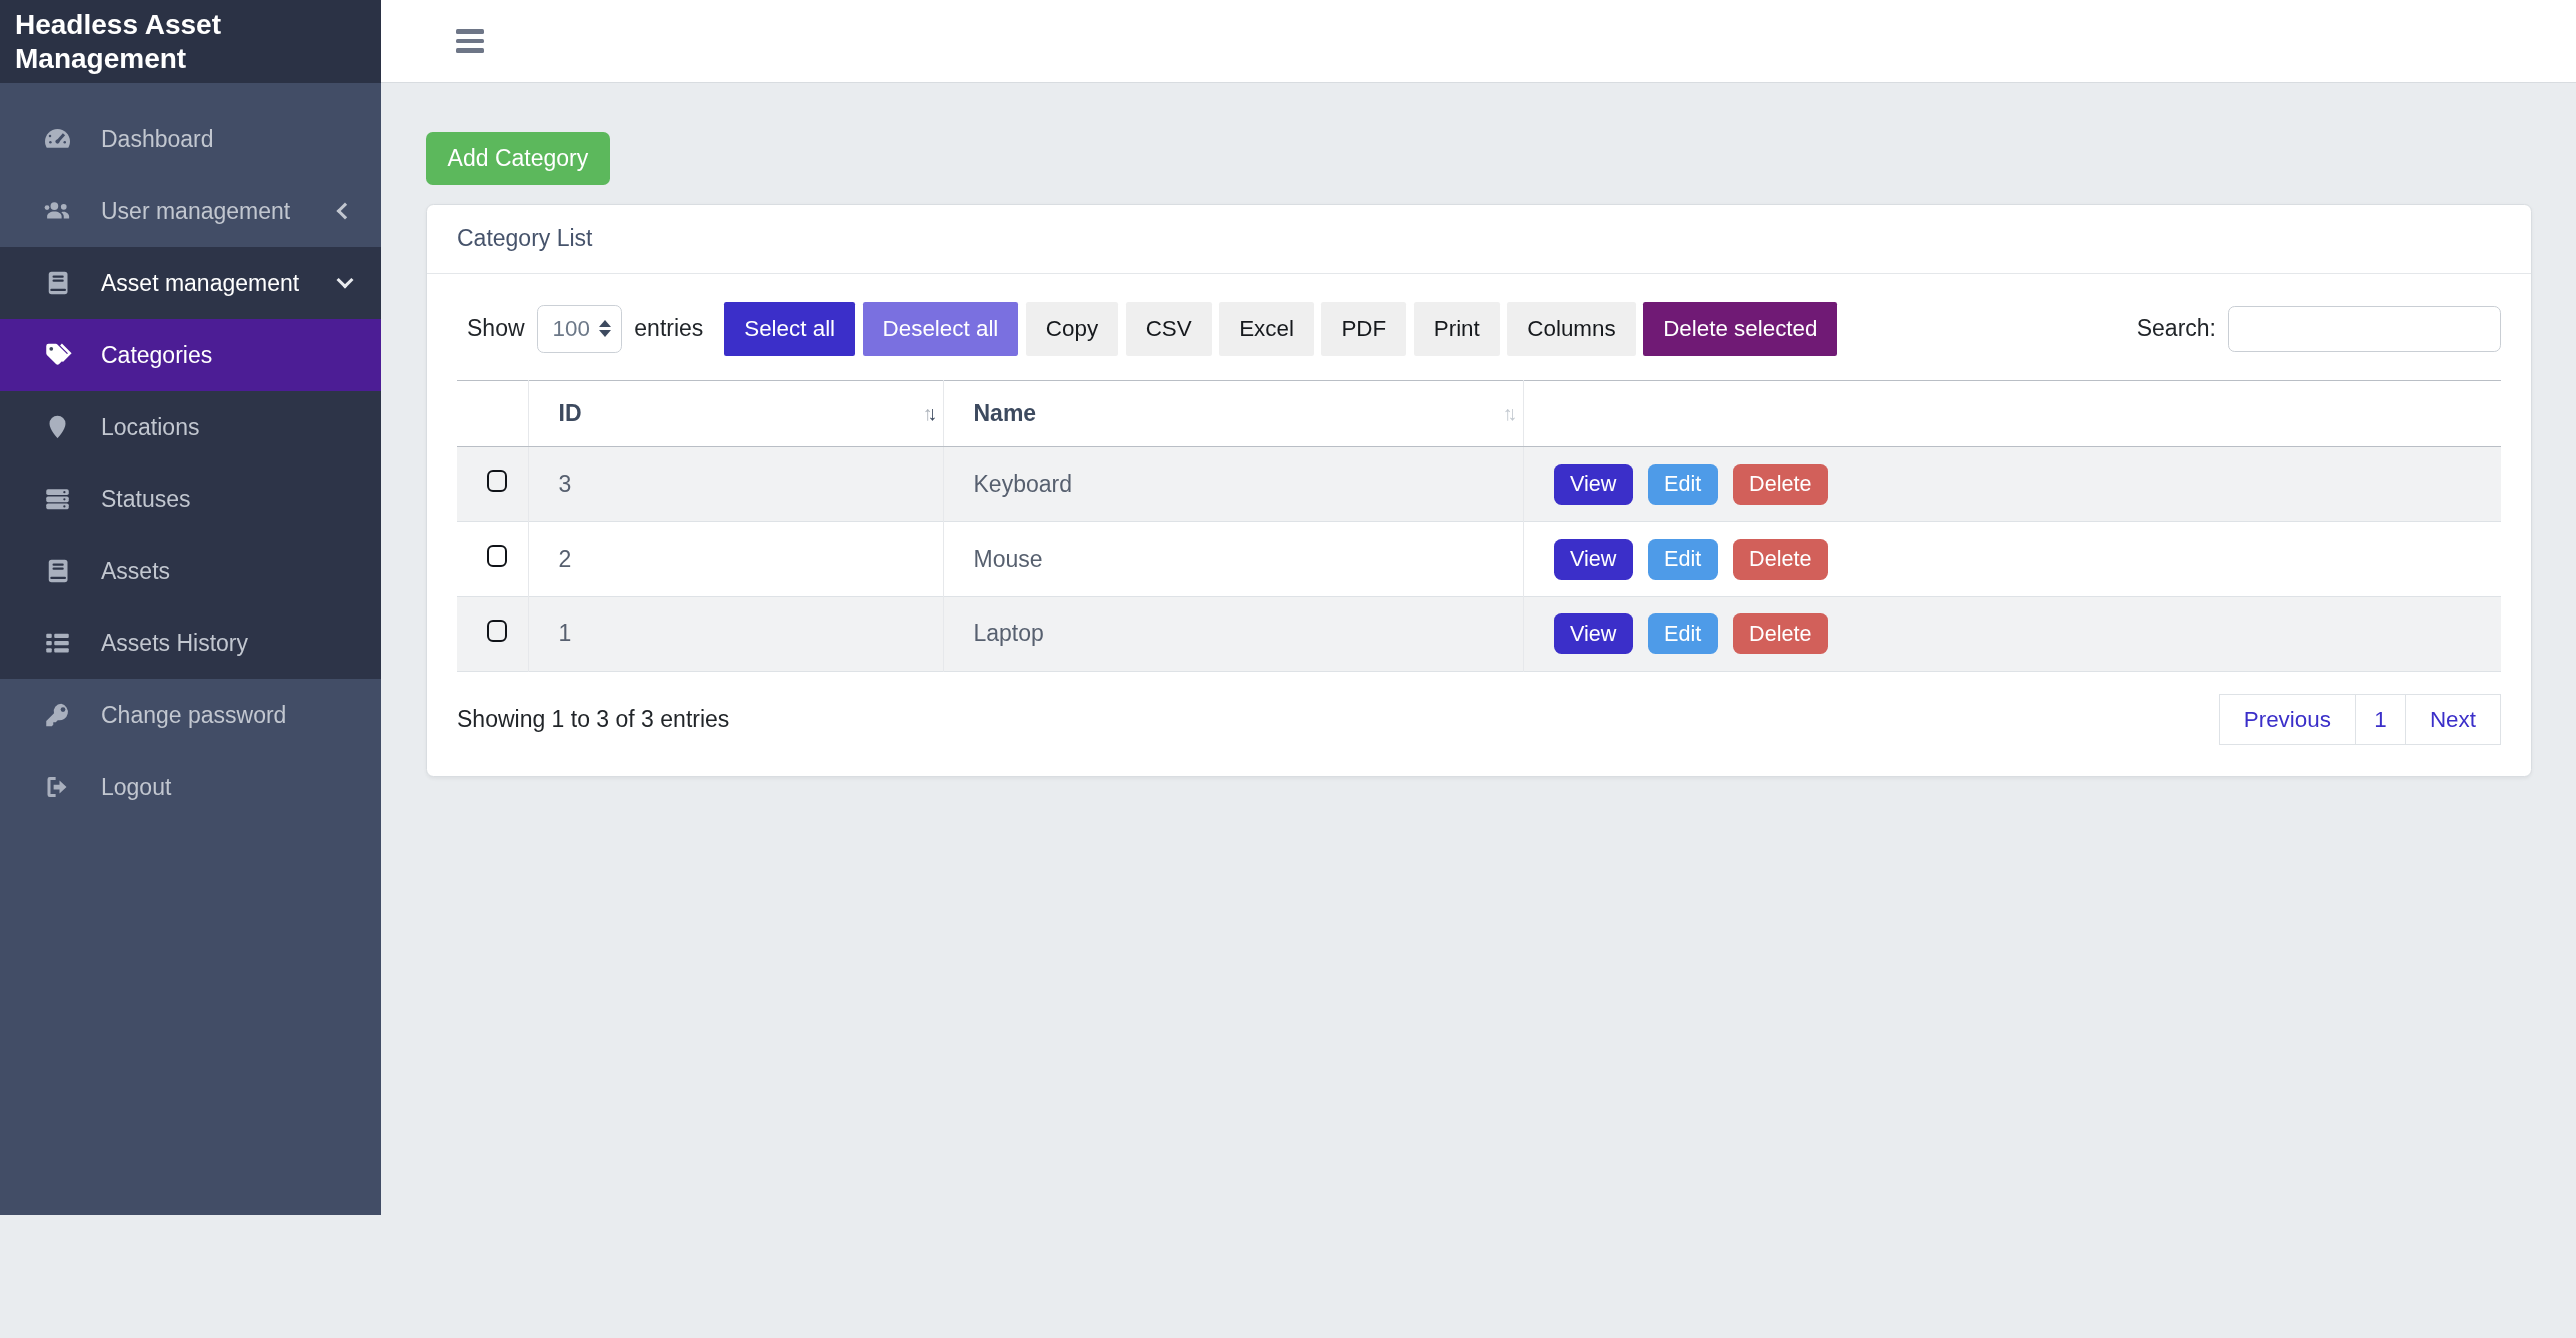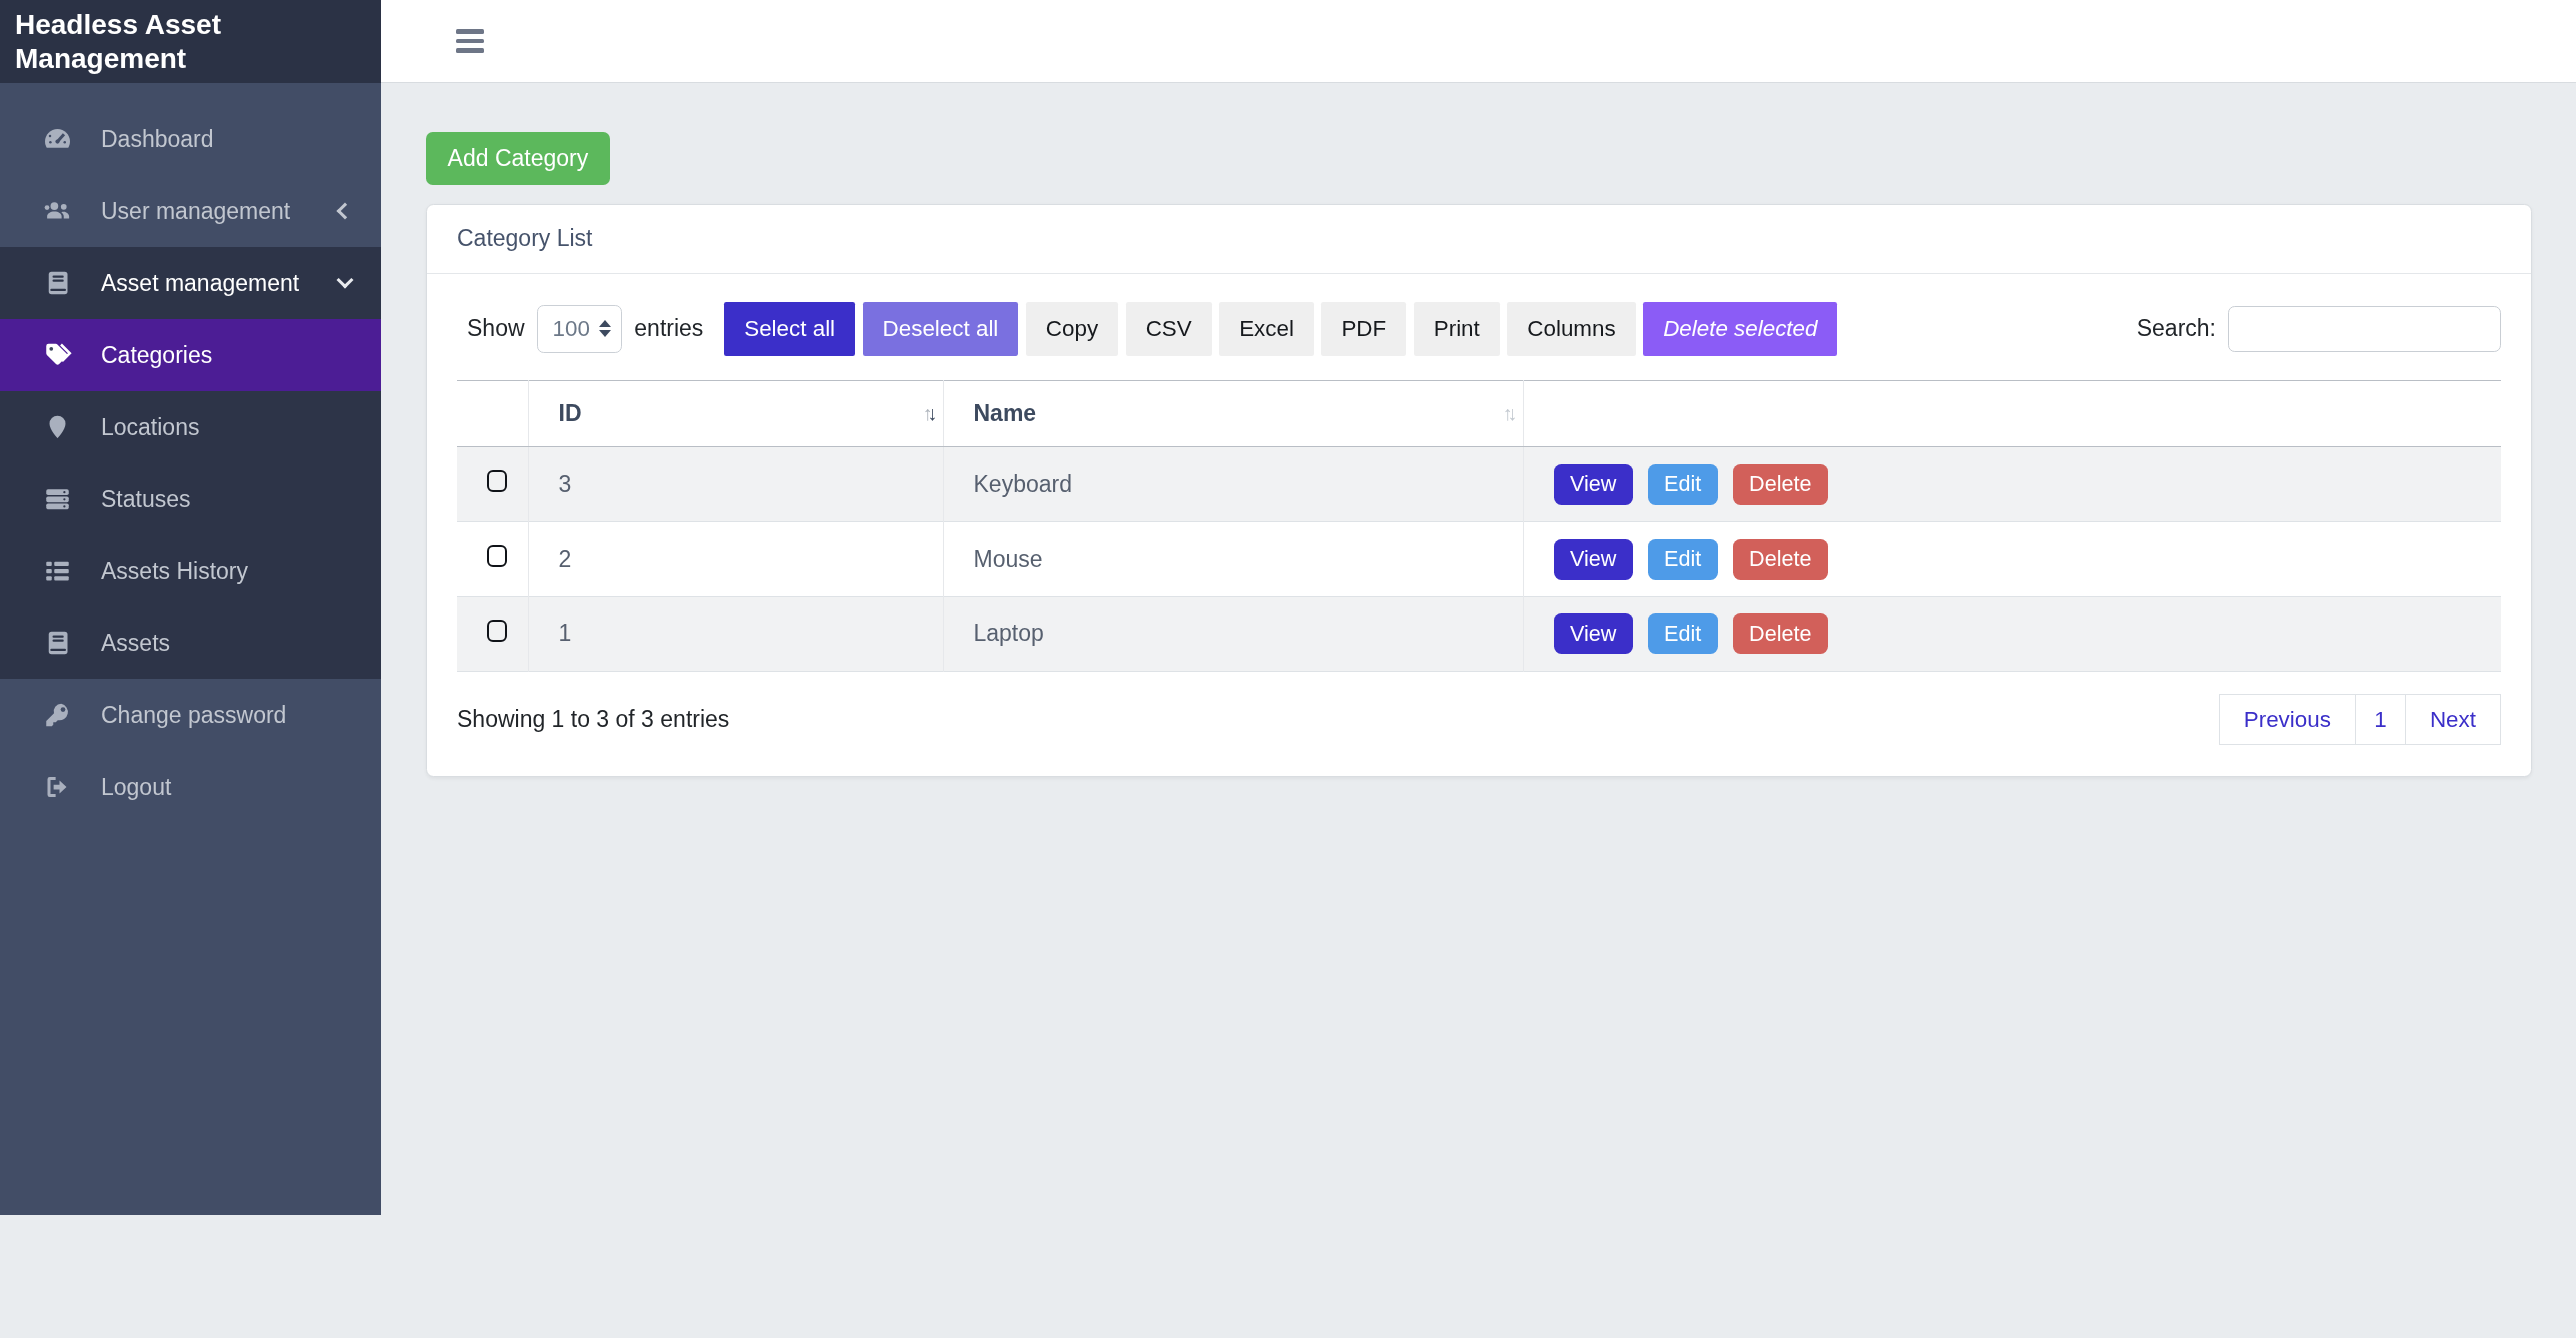--- a/index.html
+++ b/index.html
@@ -80,21 +80,21 @@
   .sel-arrows i { display:block; width:0; height:0; border-left:6px solid transparent; border-right:6px solid transparent; }
   .sel-arrows .tri-up { border-bottom:7.5px solid #3D4A5F; }
   .sel-arrows .tri-dn { border-top:7.5px solid #3D4A5F; margin-top:3.7px; }
   .dt-buttons { display:flex; margin-left:13.4px; }
   .dt-btn {
     height:54px; padding:0 20px; margin-left:7.5px; border-radius:2.2px;
     font-size:22.4px; background:#EFEFEF; color:#16191D;
   }
   .dt-btn.primary   { background:#3B2FC9; color:#FFFFFF; }
   .dt-btn.secondary { background:#7A70E0; color:#FFFFFF; }
-  .dt-btn.danger    { background:#8b5cf6; color:#FFFFFF;font-style:italic; }
+  .dt-btn.danger    { background:#701a75; color:#FFFFFF; }
   .dt-search { display:flex; align-items:center; }
   .dt-search label { font-size:23px; }
   .dt-search input {
     margin-left:12px; width:273px; height:46px;
     border:0.7px solid #C9CED4; border-radius:6.7px; background:#FFFFFF;
     font-size:22.4px; padding:0 13.4px; color:#212529; outline:none;
   }
 
   
   table.dt { width:100%; border-collapse:collapse; margin-top:24px; font-size:23px; }
@@ -218,41 +218,41 @@
               <circle cx="17.5" cy="12.2" r=".9" fill="#2D3448"></circle>
               <circle cx="17.5" cy="17.9" r=".9" fill="#2D3448"></circle>
             </svg>
         </span>
         <span class="nav-label">Statuses</span>
       </div>
 
       <div class="nav-item">
         <span class="nav-icon">
           <svg viewBox="0 0 24 24">
+              <rect x="5" y="3" width="15" height="18" rx="2.2"></rect>
+              <rect x="8" y="6" width="9" height="1.8" rx="0.9" fill="#2D3448"></rect>
+              <rect x="8" y="9.2" width="9" height="1.8" rx="0.9" fill="#2D3448"></rect>
+              <rect x="6.2" y="16.6" width="12.6" height="1.8" rx="0.9" fill="#2D3448"></rect>
+            </svg>
+        </span>
+        <span class="nav-label">Assets</span>
+      </div>
+
+      <div class="nav-item">
+        <span class="nav-icon">
+          <svg viewBox="0 0 24 24">
               <rect x="3" y="4.5" width="4.4" height="3.4" rx="0.8"></rect>
               <rect x="9.4" y="4.5" width="11.6" height="3.4" rx="0.8"></rect>
               <rect x="3" y="10.3" width="4.4" height="3.4" rx="0.8"></rect>
               <rect x="9.4" y="10.3" width="11.6" height="3.4" rx="0.8"></rect>
               <rect x="3" y="16.1" width="4.4" height="3.4" rx="0.8"></rect>
               <rect x="9.4" y="16.1" width="11.6" height="3.4" rx="0.8"></rect>
             </svg>
         </span>
         <span class="nav-label">Assets History</span>
-      </div>
-
-      <div class="nav-item">
-        <span class="nav-icon">
-          <svg viewBox="0 0 24 24">
-              <rect x="5" y="3" width="15" height="18" rx="2.2"></rect>
-              <rect x="8" y="6" width="9" height="1.8" rx="0.9" fill="#2D3448"></rect>
-              <rect x="8" y="9.2" width="9" height="1.8" rx="0.9" fill="#2D3448"></rect>
-              <rect x="6.2" y="16.6" width="12.6" height="1.8" rx="0.9" fill="#2D3448"></rect>
-            </svg>
-        </span>
-        <span class="nav-label">Assets</span>
       </div>
     </div>
 
     <div class="nav-item">
       <span class="nav-icon">
         <svg viewBox="0 0 24 24">
             <path d="M15 3a6 6 0 0 0-5.8 7.6L3 16.8V21h4.4l1.2-1.3v-2h2l1.6-1.6A6 6 0 1 0 15 3z"></path>
             <circle cx="16.4" cy="7.6" r="1.9" fill="#424D66"></circle>
           </svg>
       </span>

